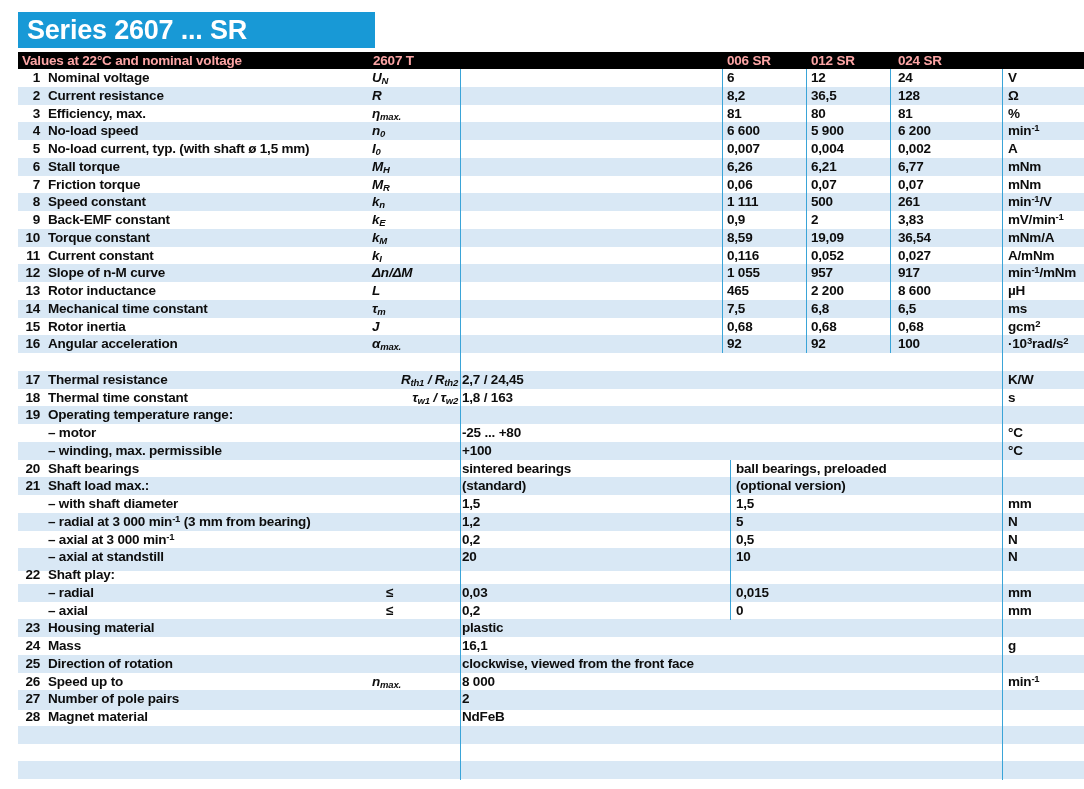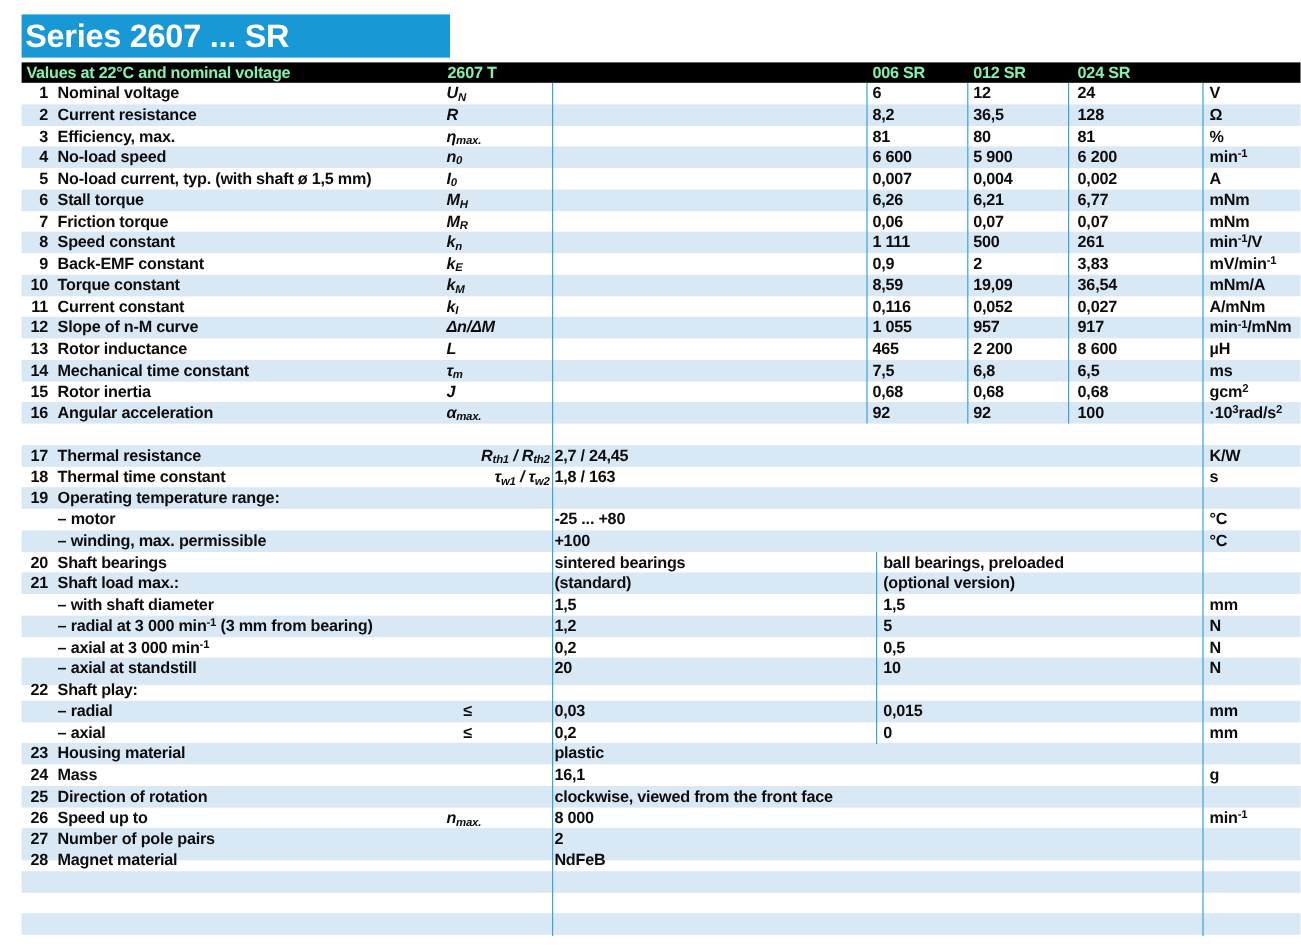--- a/index.html
+++ b/index.html
@@ -4,25 +4,25 @@
 <style>
   html,body{margin:0;padding:0;background:#fff;}
   .page{
     position:relative;width:1084px;height:789px;background:#fff;overflow:hidden;
     font-family:"Liberation Sans","DejaVu Sans",sans-serif;font-weight:700;color:#0d0d0d;
     letter-spacing:-0.2px;
   }
   .title-bar{
     position:absolute;left:18px;top:12px;width:357px;height:36px;
     background:var(--accent,#1899d6);color:#fff;
-    font-size:27px;line-height:37px;padding-left:3px;box-sizing:border-box;white-space:nowrap;
+    font-size:27px;line-height:37px;padding-left:9px;box-sizing:border-box;white-space:nowrap;
   }
   .header-bar{
     position:absolute;left:18px;top:52px;width:1066px;height:17px;
-    background:var(--header-bg,#000);color:#86efac;font-size:13.5px;line-height:17px;
+    background:var(--header-bg,#000);color:#fca5a5;font-size:13.5px;line-height:17px;
   }
   .header-bar span{position:absolute;top:0;white-space:nowrap;}
   .h-left{left:4px;}
   .h-type{left:355px;text-align:right;}
   .h-c1{left:709px;}
   .h-c2{left:793px;}
   .h-c3{left:880px;}
 
   .row{position:absolute;left:18px;width:1066px;font-size:13.5px;line-height:17.75px;}
   .row.shade{background:var(--shade,#d9e8f5);}
@@ -311,21 +311,21 @@
         <span class="c-label">Direction of rotation</span>
         <span class="c-wide">clockwise, viewed from the front face</span>
       </div>
       <div class="row" style="top: 672.5px; height: 17.75px;">
         <span class="c-num">26</span>
         <span class="c-label">Speed up to</span>
         <span class="c-sym">n<sub>max.</sub></span>
         <span class="c-wide">8 000</span>
         <span class="c-unit">min<sup>-1</sup></span>
       </div>
-      <div class="row shade" style="top: 690.25px; height: 27px;">
+      <div class="row shade" style="top: 690.25px; height: 20px;">
         <span class="c-num">27</span>
         <span class="c-label">Number of pole pairs</span>
         <span class="c-wide">2</span>
       </div>
       <div class="row" style="top: 708px; height: 17.75px;">
         <span class="c-num">28</span>
         <span class="c-label">Magnet material</span>
         <span class="c-wide">NdFeB</span>
       </div>
       <div class="row shade" style="top: 725.75px; height: 17.75px;"></div>

